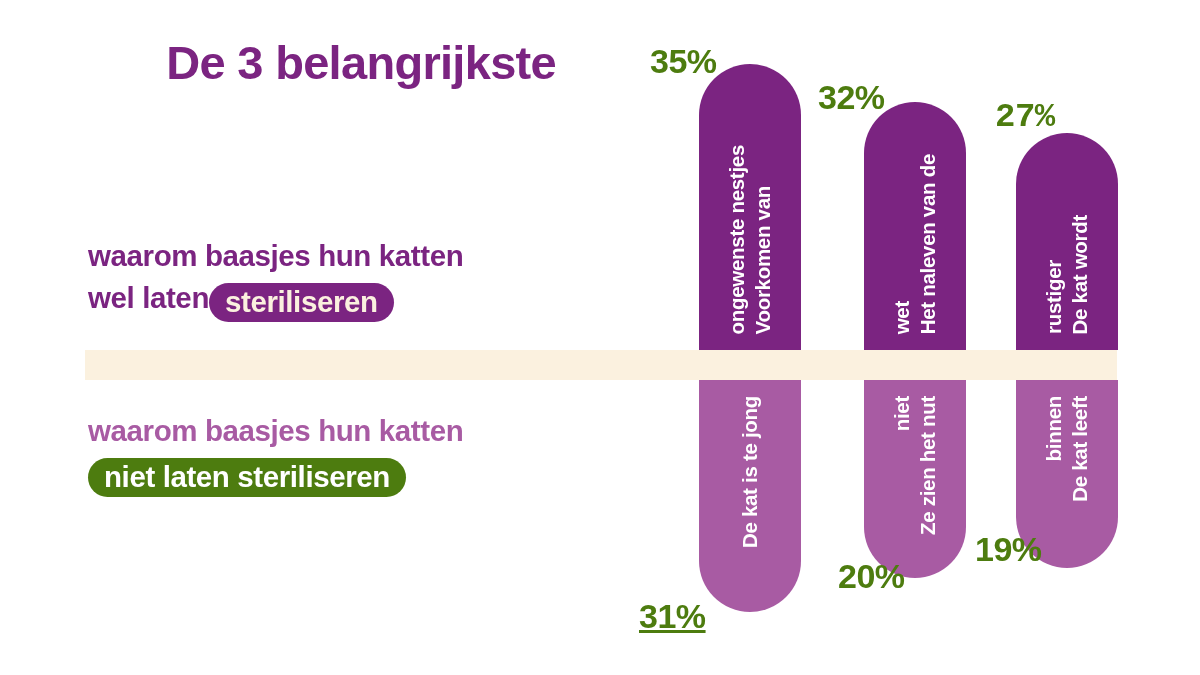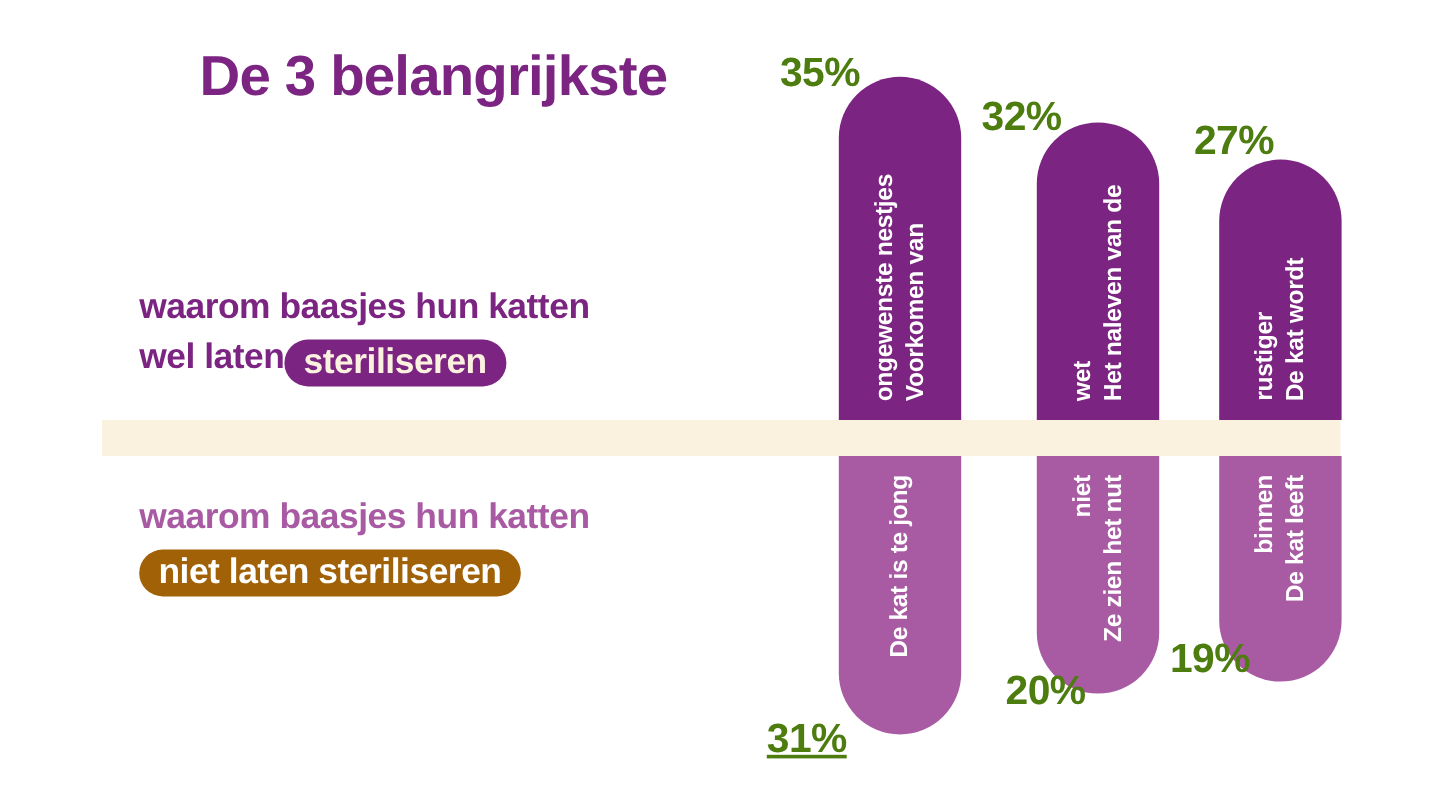--- a/index.html
+++ b/index.html
@@ -50,40 +50,39 @@
 
   .sub-block {
     position: absolute;
     left: 88px;
     width: 520px;
     font-size: 29.5px;
     font-weight: bold;
     line-height: 1.42;
     letter-spacing: -0.4px;
     z-index: 4;
-    margin-left: 28px;
   }
   .sub-top   { top: 235px; color: #7b2481; }
   .sub-bottom{ top: 410px; color: #a85ba3; }
 
   .sub-line { white-space: nowrap; }
 
   .pill {
     display: inline-block;
     border-radius: 999px;
     padding: 3px 16px 5px 16px;
     line-height: 1.06;
     vertical-align: -4px;
   }
   .pill-dark {
     background: #7b2481;
     color: #fbf1df;
   }
   .pill-light {
-    background: #a16207;
+    background: #4d7c0f;
     color: #ffffff;
   }
 
   
   .chart {
     position: absolute;
     left: 0;
     top: 0;
     width: 1200px;
     height: 675px;
@@ -198,21 +197,21 @@
     <div class="pct" style="left:818px; top:78px;text-align:right;">32%</div>
 
     <div class="bar-group" style="left:1016px; top:133px; height:217px;">
       <div class="bar bar-top" style="top:0; height:217px;">
         <div class="bar-label label-top">
           <span>De kat wordt</span>
           <span>rustiger</span>
         </div>
       </div>
     </div>
-    <div class="pct" style="left:995px; top:98px;">27%</div>
+    <div class="pct" style="left:995px; top:98px;font-family:Liberation Mono, monospace;">27%</div>
 
     <div class="bar-group" style="left:699px; top:380px; height:232px;">
       <div class="bar bar-bottom" style="top:0; height:232px;">
         <div class="bar-label label-bottom">
           <span>De kat is te jong</span>
         </div>
       </div>
     </div>
     <div class="pct" style="left:639px; top:597px;text-decoration:underline;">31%</div>
 

